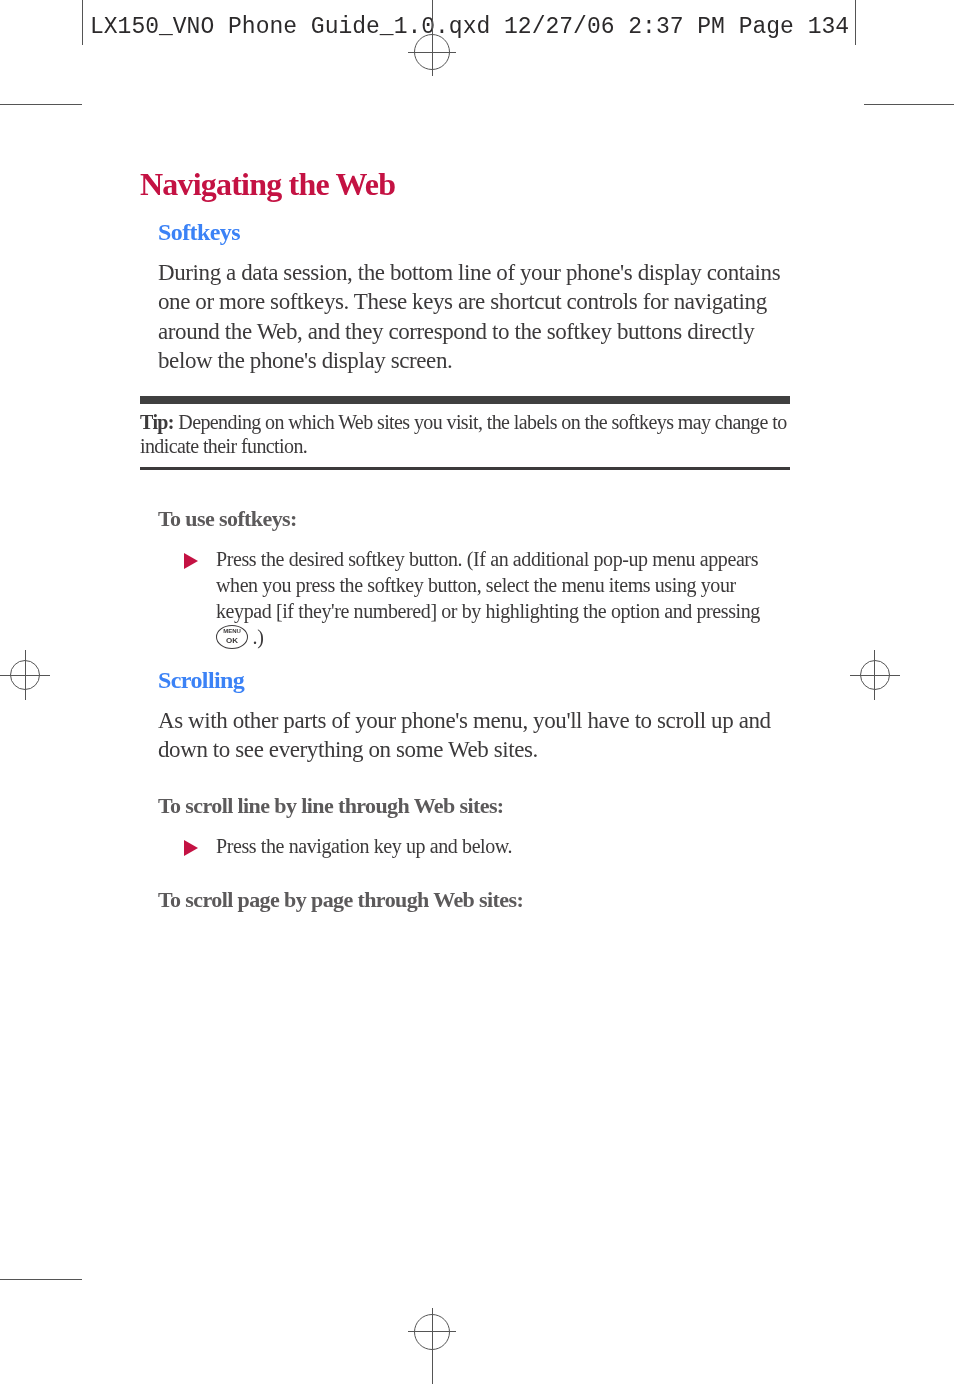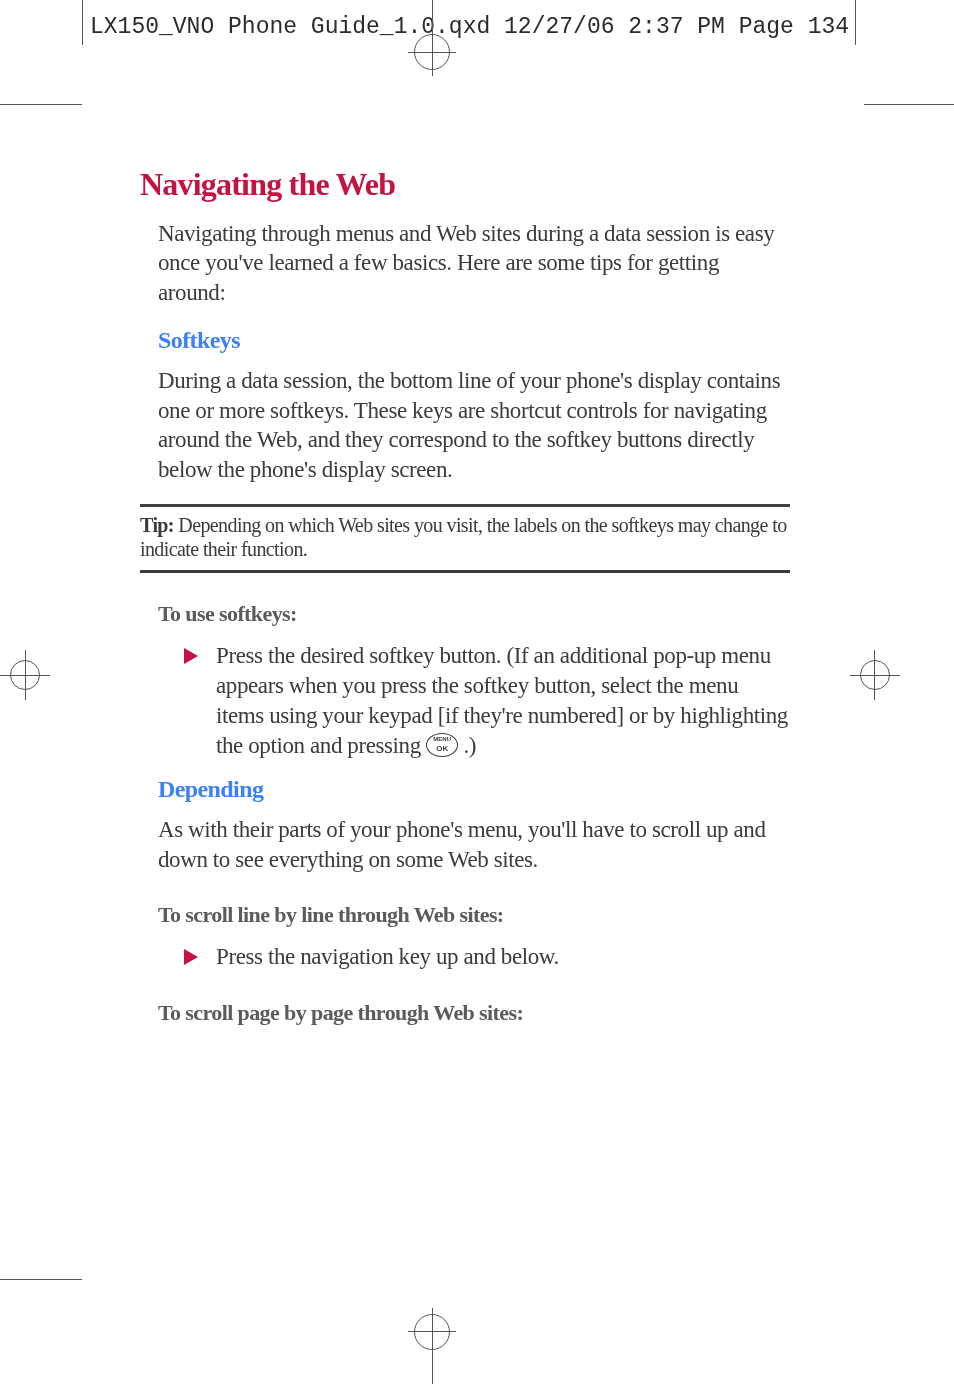--- a/index.html
+++ b/index.html
@@ -35,26 +35,26 @@
   .crop-bottom .circle { position: absolute; left: 414px; bottom: 34px; width: 36px; height: 36px; border: 1px solid #555; border-radius: 50%; background: #fff; }
   .crop-bottom .cross-v { position: absolute; left: 432px; bottom: 28px; width: 1px; height: 48px; background: #555; }
   .crop-bottom .cross-h { position: absolute; left: 408px; bottom: 52px; width: 48px; height: 1px; background: #555; }
   .crop-bottom .vline { position: absolute; left: 432px; bottom: 0; width: 1px; height: 47px; background: #555; }
 
   
   .content { position: absolute; left: 140px; top: 166px; width: 650px; }
   h1.main { font-size: 32px; font-weight: 700; color: #c41243; margin-bottom: 16px; letter-spacing: -0.8px; }
   p.body { font-size: 23px; line-height: 1.28; color: #3c3a3b; margin-left: 18px; margin-bottom: 20px; letter-spacing: -0.4px; }
   h2.sub { font-size: 24px; font-weight: 700; color: #3b82f6; margin-left: 18px; margin-top: 16px; margin-bottom: 12px; letter-spacing: -0.6px; }
-  .tipbox { border-top: 3px solid #404040; border-bottom: 3px solid #3c3a3b; padding: 6px 0 8px 0; margin: 8px 0 28px 0; font-size: 20px; line-height: 1.22; letter-spacing: -0.6px; }
+  .tipbox { border-top: 8px solid #404040; border-bottom: 3px solid #3c3a3b; padding: 6px 0 8px 0; margin: 8px 0 36px 0; font-size: 20px; line-height: 1.22; letter-spacing: -0.6px; }
   .tipbox .label { font-weight: 700; }
   h3.step { font-size: 22px; font-weight: 700; color: #5c5a5b; margin-left: 18px; margin-top: 28px; margin-bottom: 14px; letter-spacing: -0.6px; }
   .bullet { display: flex; margin-left: 44px; margin-bottom: 14px; }
   .bullet .arrow { flex: 0 0 auto; width: 0; height: 0; border-top: 8px solid transparent; border-bottom: 8px solid transparent; border-left: 14px solid #c41243; margin-top: 7px; margin-right: 18px; }
-  .bullet .text { font-size: 23px; line-height: 1.3; color: #3c3a3b; letter-spacing: -0.4px; }
+  .bullet .text { font-size: 20px; line-height: 1.3; color: #3c3a3b; letter-spacing: -0.4px; }
   .menu-ok { display: inline-block; vertical-align: middle; width: 32px; height: 24px; border: 1px solid #3c3a3b; border-radius: 50%/50%; position: relative; top: -2px; }
   .menu-ok::before { content: "MENU"; position: absolute; top: 2px; left: 0; right: 0; text-align: center; font-size: 6px; font-family: Arial, sans-serif; font-weight: 700; color: #3c3a3b; letter-spacing: 0; }
   .menu-ok::after { content: "OK"; position: absolute; bottom: 2px; left: 0; right: 0; text-align: center; font-size: 8px; font-family: Arial, sans-serif; font-weight: 700; color: #3c3a3b; letter-spacing: 0; }
 
   .footer { position: absolute; left: 120px; bottom: 170px; font-size: 22px; color: #5c5a5b; font-weight: 700; letter-spacing: -0.4px; }
   .footer .pnum { display: inline-block; width: 80px; }
 </style>
 </head>
 <body>
 
@@ -81,39 +81,38 @@
   </div>
   <div class="reg-right">
     <div class="h"></div>
       <div class="c"></div>
       <div class="v"></div>
     <div class="h" style="z-index:2;"></div>
   </div>
 
   <div class="content">
     <h1 class="main">Navigating the Web</h1>
-    <p class="body">Navigating through menus and Web sites during a data session is easy once you've learned a few basics. Here are some tips for getting around:</p>
 
     <h2 class="sub">Softkeys</h2>
     <p class="body">During a data session, the bottom line of your phone's display contains one or more softkeys. These keys are shortcut controls for navigating around the Web, and they correspond to the softkey buttons directly below the phone's display screen.</p>
 
     <div class="tipbox">
       <span class="label">Tip:</span><span> Depending on which Web sites you visit, the labels on the softkeys may change to indicate their function.</span>
     </div>
 
     <h3 class="step">To use softkeys:</h3>
     <div class="bullet">
       <div class="arrow"></div>
       <div class="text">
         <span>Press the desired softkey button. (If an additional pop-up menu appears when you press the softkey button, select the menu items using your keypad [if they're numbered] or by highlighting the option and pressing </span><span class="menu-ok"></span><span> .)</span>
       </div>
     </div>
 
-    <h2 class="sub">Depending</h2>
-    <p class="body">As with their parts of your phone's menu, you'll have to scroll up and down to see everything on some Web sites.</p>
+    <h2 class="sub">Scrolling</h2>
+    <p class="body">As with other parts of your phone's menu, you'll have to scroll up and down to see everything on some Web sites.</p>
 
     <h3 class="step">To scroll line by line through Web sites:</h3>
     <div class="bullet">
       <div class="arrow"></div>
       <div class="text">Press the navigation key up and below.</div>
     </div>
 
     <h3 class="step">To scroll page by page through Web sites:</h3>
   </div>
 

